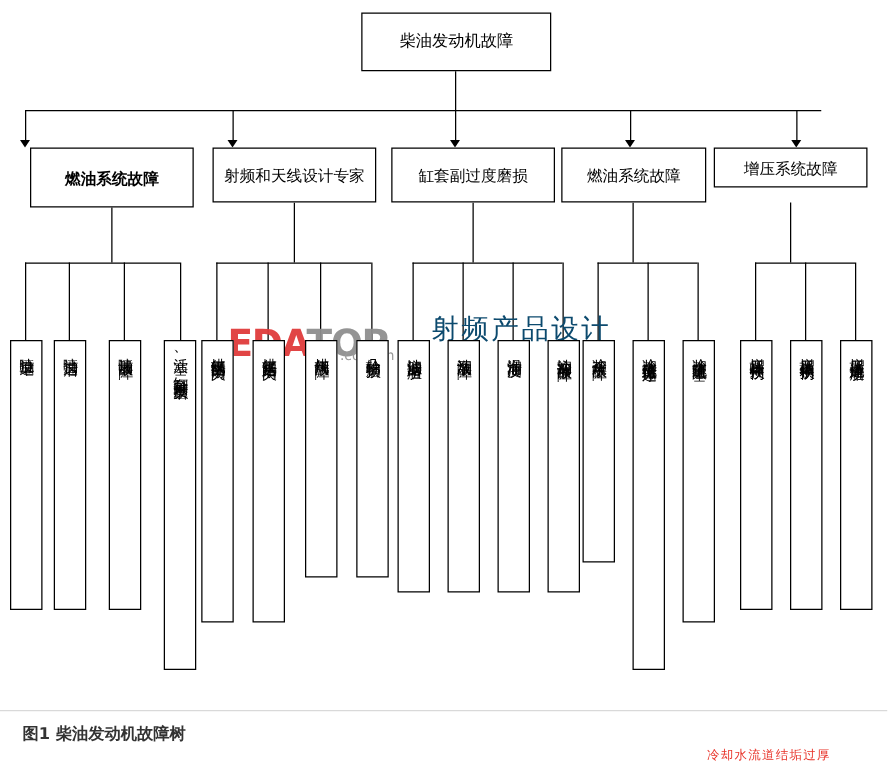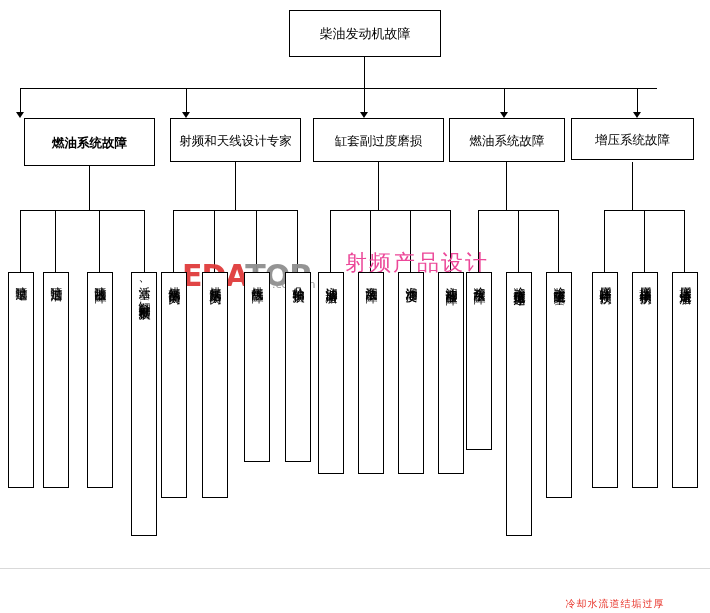--- a/index.html
+++ b/index.html
@@ -65,21 +65,21 @@
     letter-spacing:-1px;z-index:2;opacity:.95;
     font-family:"DejaVu Sans","Liberation Sans",sans-serif;
   }
   .wm-edatop .grey{color:#8f8f8f;}
   .wm-cn{
     position:absolute;left:272px;top:278px;
     font-size:11px;color:#9a9a9a;z-index:2;
   }
   .wm-chn{
     position:absolute;left:345px;top:248px;
-    font-size:22px;color:#ec4899;z-index:2;letter-spacing:2px;
+    font-size:22px;color:#0c4a6e;z-index:2;letter-spacing:2px;
   }
   
   .footer-line{position:absolute;left:0;top:568px;width:710px;height:1px;background:#d9d9d9;}
   .caption{
     position:absolute;left:18px;top:578px;
     font-size:13px;font-weight:bold;color:#333;
   }
   .logo-box{
     position:absolute;left:552px;top:571px;
     width:126px;height:24px;background:#e8342a;border-radius:3px;
@@ -110,21 +110,21 @@
   <div class="arrow" style="left:360px;top:112px;"></div>
   <div class="ln v" style="left:504px;top:88px;height:28px;"></div>
   <div class="arrow" style="left:500px;top:112px;"></div>
   <div class="ln v" style="left:637px;top:88px;height:28px;"></div>
   <div class="arrow" style="left:633px;top:112px;"></div>
 
   <div class="node lvl2" style="left:24px;top:118px;width:131px;height:48px;font-weight:bold;">燃油系统故障</div>
   <div class="node lvl2" style="left:170px;top:118px;width:131px;height:44px;">射频和天线设计专家</div>
   <div class="node lvl2" style="left:313px;top:118px;width:131px;height:44px;">缸套副过度磨损</div>
   <div class="node lvl2" style="left:449px;top:118px;width:116px;height:44px;">燃油系统故障</div>
-  <div class="node lvl2" style="left:571px;top:118px;width:123px;height:42px;">增压系统故障</div>
+  <div class="node lvl2" style="left:571px;top:118px;width:123px;height:32px;">增压系统故障</div>
 
   <div class="ln v" style="left:89px;top:162px;height:48px;"></div>
   <div class="ln h" style="left:20px;top:210px;width:124px;"></div>
   <div class="ln v" style="left:20px;top:210px;height:62px;"></div>
   <div class="ln v" style="left:55px;top:210px;height:62px;"></div>
   <div class="ln v" style="left:99px;top:210px;height:62px;"></div>
   <div class="ln v" style="left:144px;top:210px;height:62px;"></div>
 
   <div class="leaf" style="left:8px;top:272px;width:26px;height:216px;">
     <span>喷油过早</span>
@@ -211,15 +211,16 @@
     <span>增压器流道脏堵</span>
   </div>
 
   <div class="wm-edatop">
     <span>EDA</span><span class="grey">TOP</span>
   </div>
   <div class="wm-cn">.com.cn</div>
   <div class="wm-chn">射频产品设计</div>
 
   <div class="footer-line"></div>
+  <div class="caption">图1  柴油发动机故障树</div>
   <div class="logo-sub">冷却水流道结垢过厚</div>
 
 </div>
 
 </body></html>

